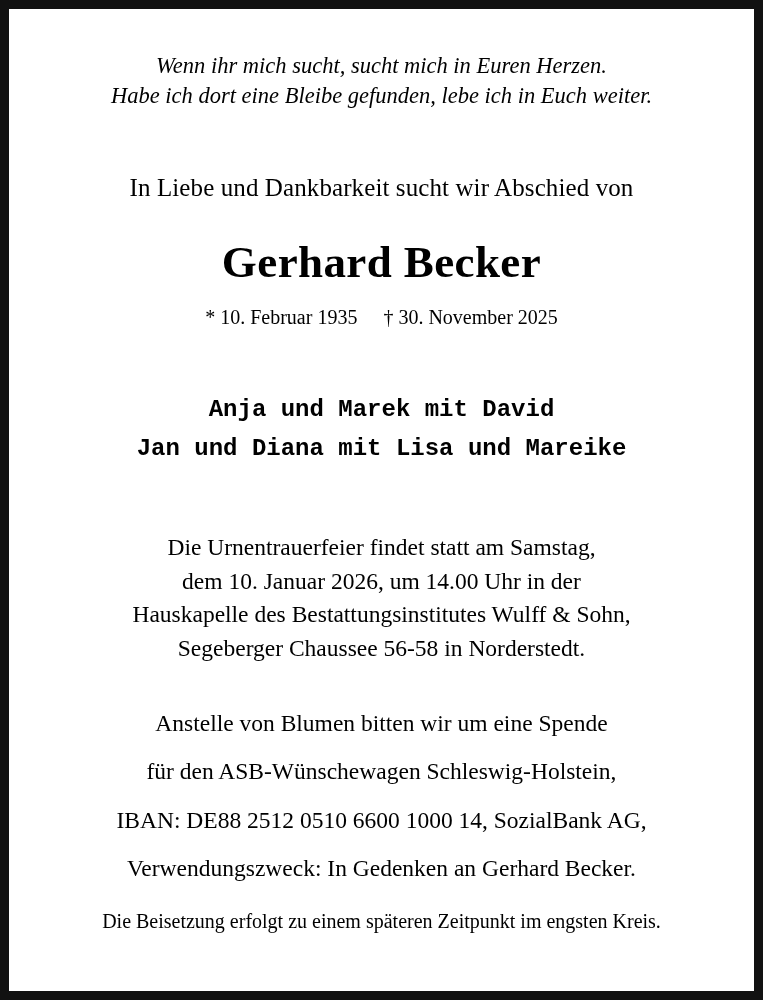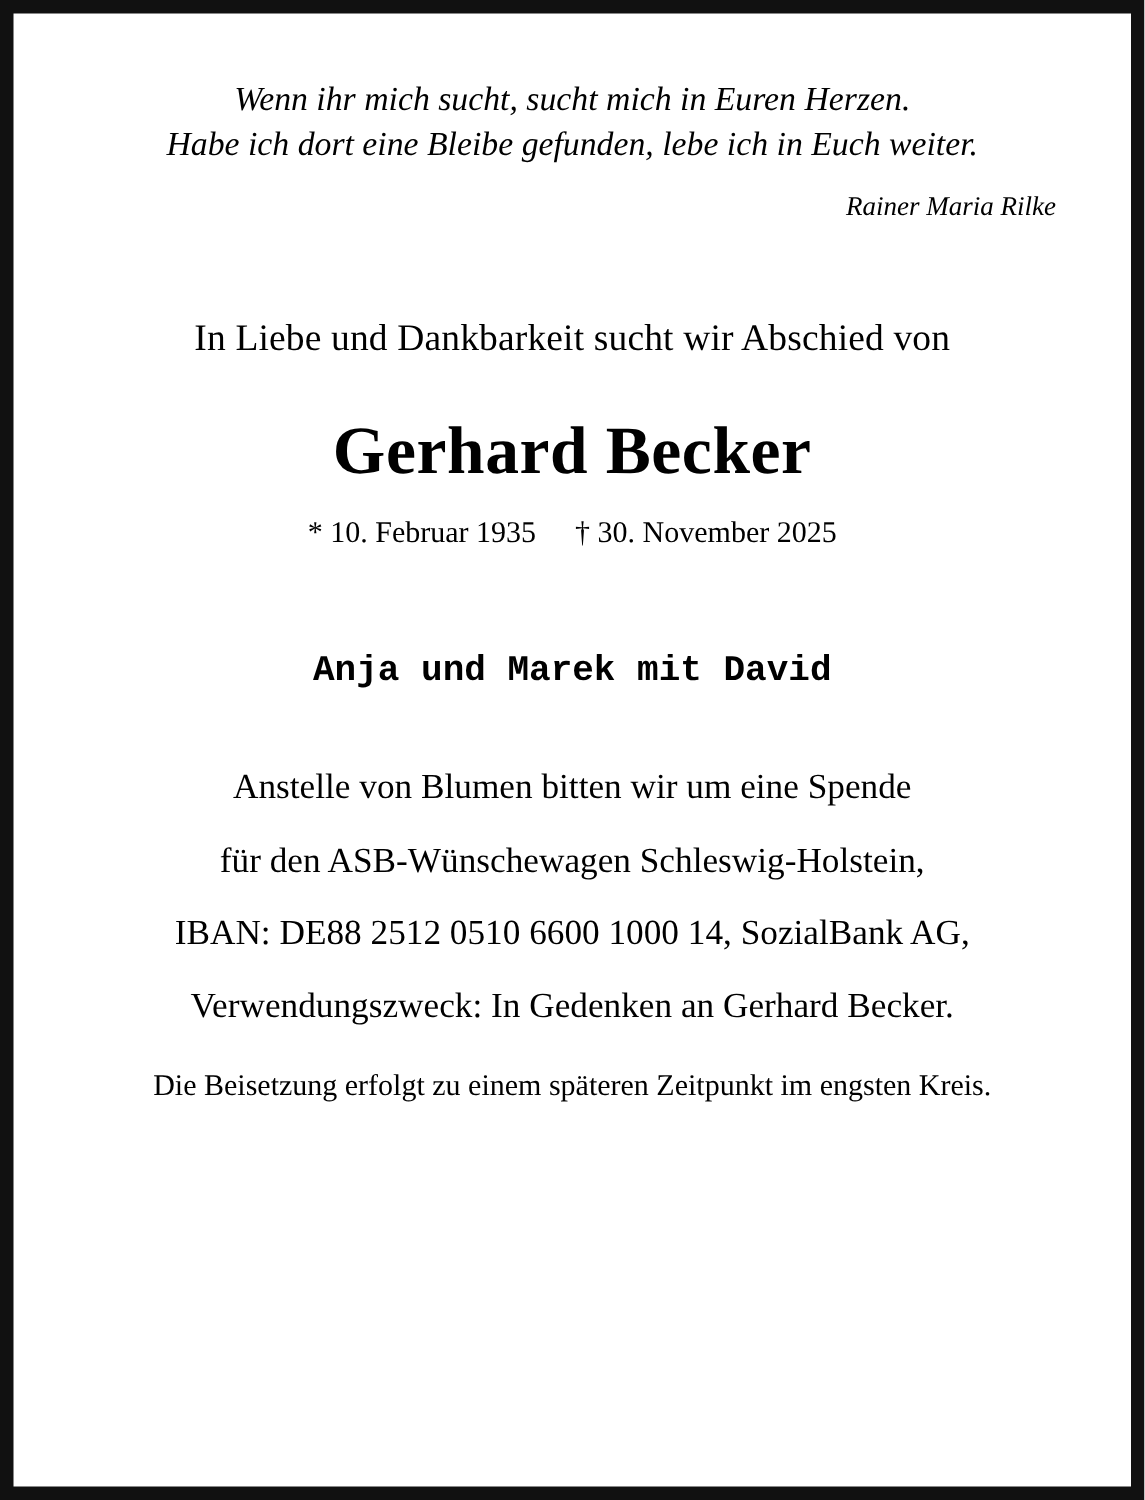--- a/index.html
+++ b/index.html
@@ -108,38 +108,44 @@
 </head>
 <body>
 
 <div class="notice">
 
   <div class="quote">
     <span class="quote-line">Wenn ihr mich sucht, sucht mich in Euren Herzen.</span>
     <span class="quote-line">Habe ich dort eine Bleibe gefunden, lebe ich in Euch weiter.</span>
   </div>
 
-  <div class="quote-author">Rainer Maria Rilke</div>
 
   <div class="intro">In Liebe und Dankbarkeit sucht wir Abschied von</div>
 
   <div class="name">Gerhard Becker</div>
 
   <div class="dates">
     <span>*</span>
     <span>10. Februar 1935</span>
     <span class="sep"></span>
     <span>†</span>
     <span>30. November 2025</span>
   </div>
 
   <div class="family">
     <div>Anja und Marek mit David</div>
+    <div>Jan und Diana mit Lisa und Mareike</div>
   </div>
 
+  <div class="ceremony">
+    <div>Die Urnentrauerfeier findet statt am Samstag,</div>
+    <div>dem 10. Januar 2026, um 14.00 Uhr in der</div>
+    <div>Hauskapelle des Bestattungsinstitutes Wulff &amp; Sohn,</div>
+    <div>Segeberger Chaussee 56-58 in Norderstedt.</div>
+  </div>
 
   <div class="donation">
     <div>Anstelle von Blumen bitten wir um eine Spende</div>
     <div>für den ASB-Wünschewagen Schleswig-Holstein,</div>
     <div>IBAN: DE88 2512 0510 6600 1000 14, SozialBank AG,</div>
     <div>Verwendungszweck: In Gedenken an Gerhard Becker.</div>
   </div>
 
   <div class="footnote">Die Beisetzung erfolgt zu einem späteren Zeitpunkt im engsten Kreis.</div>
 

